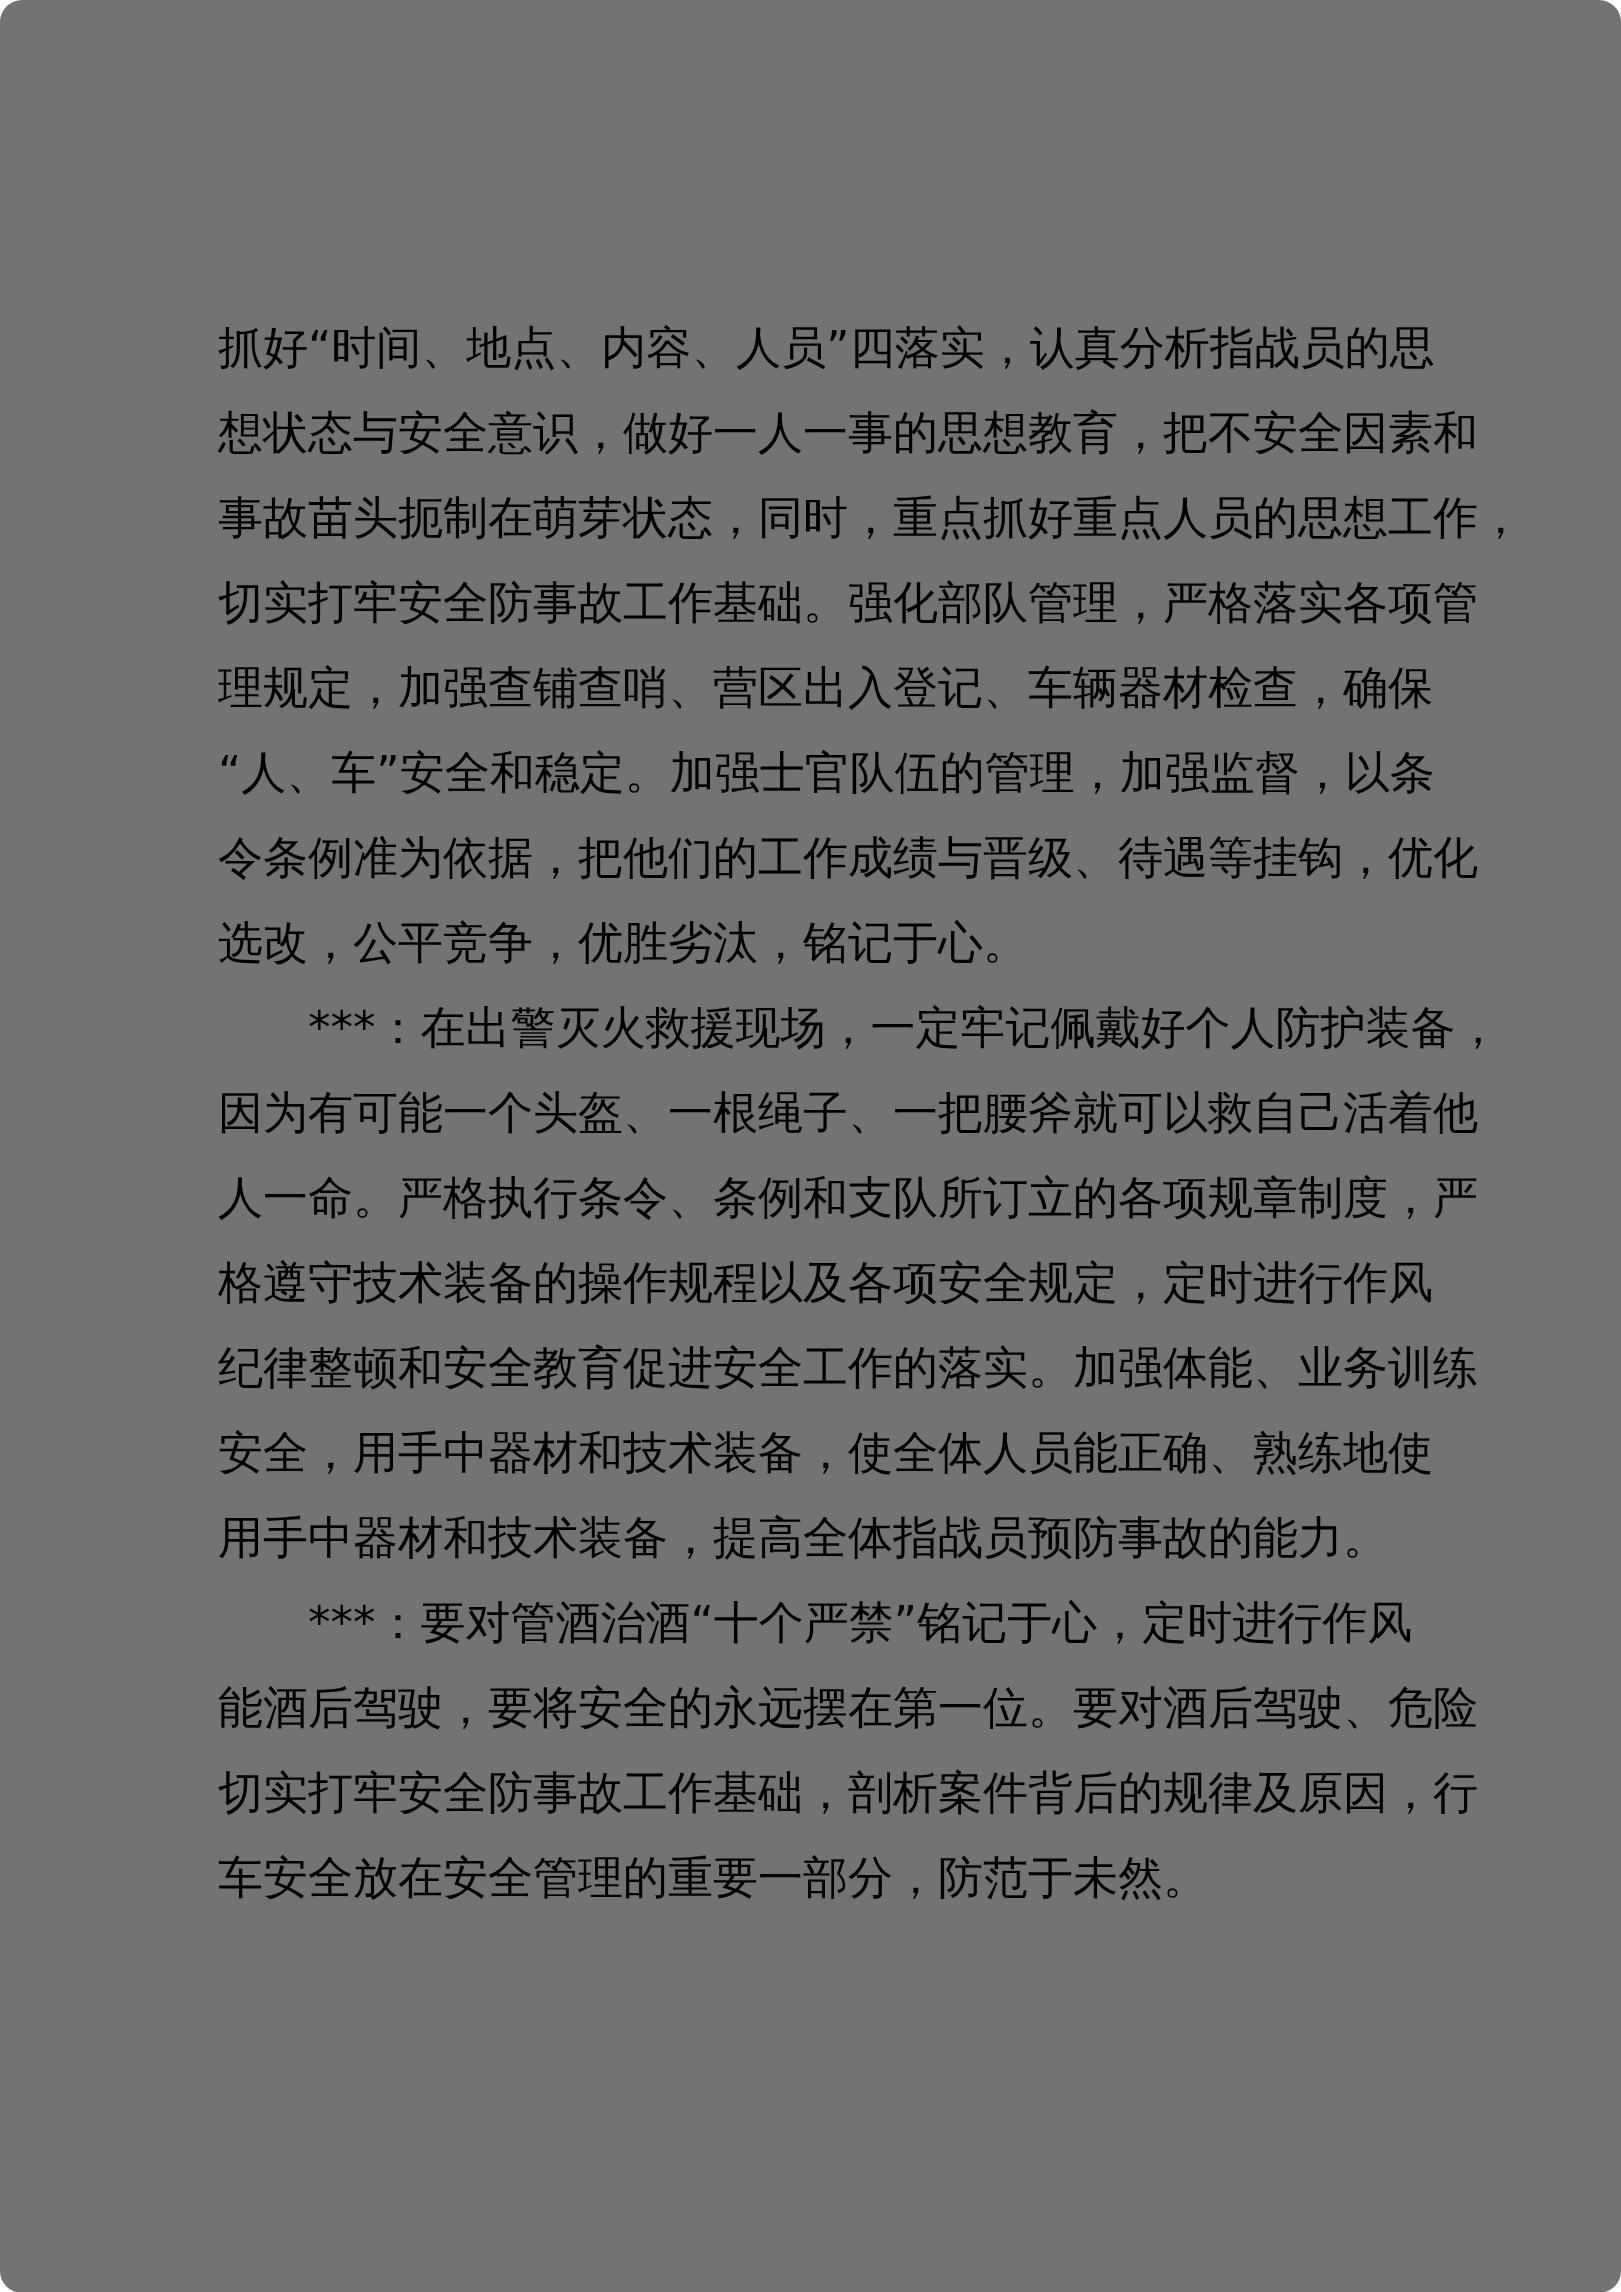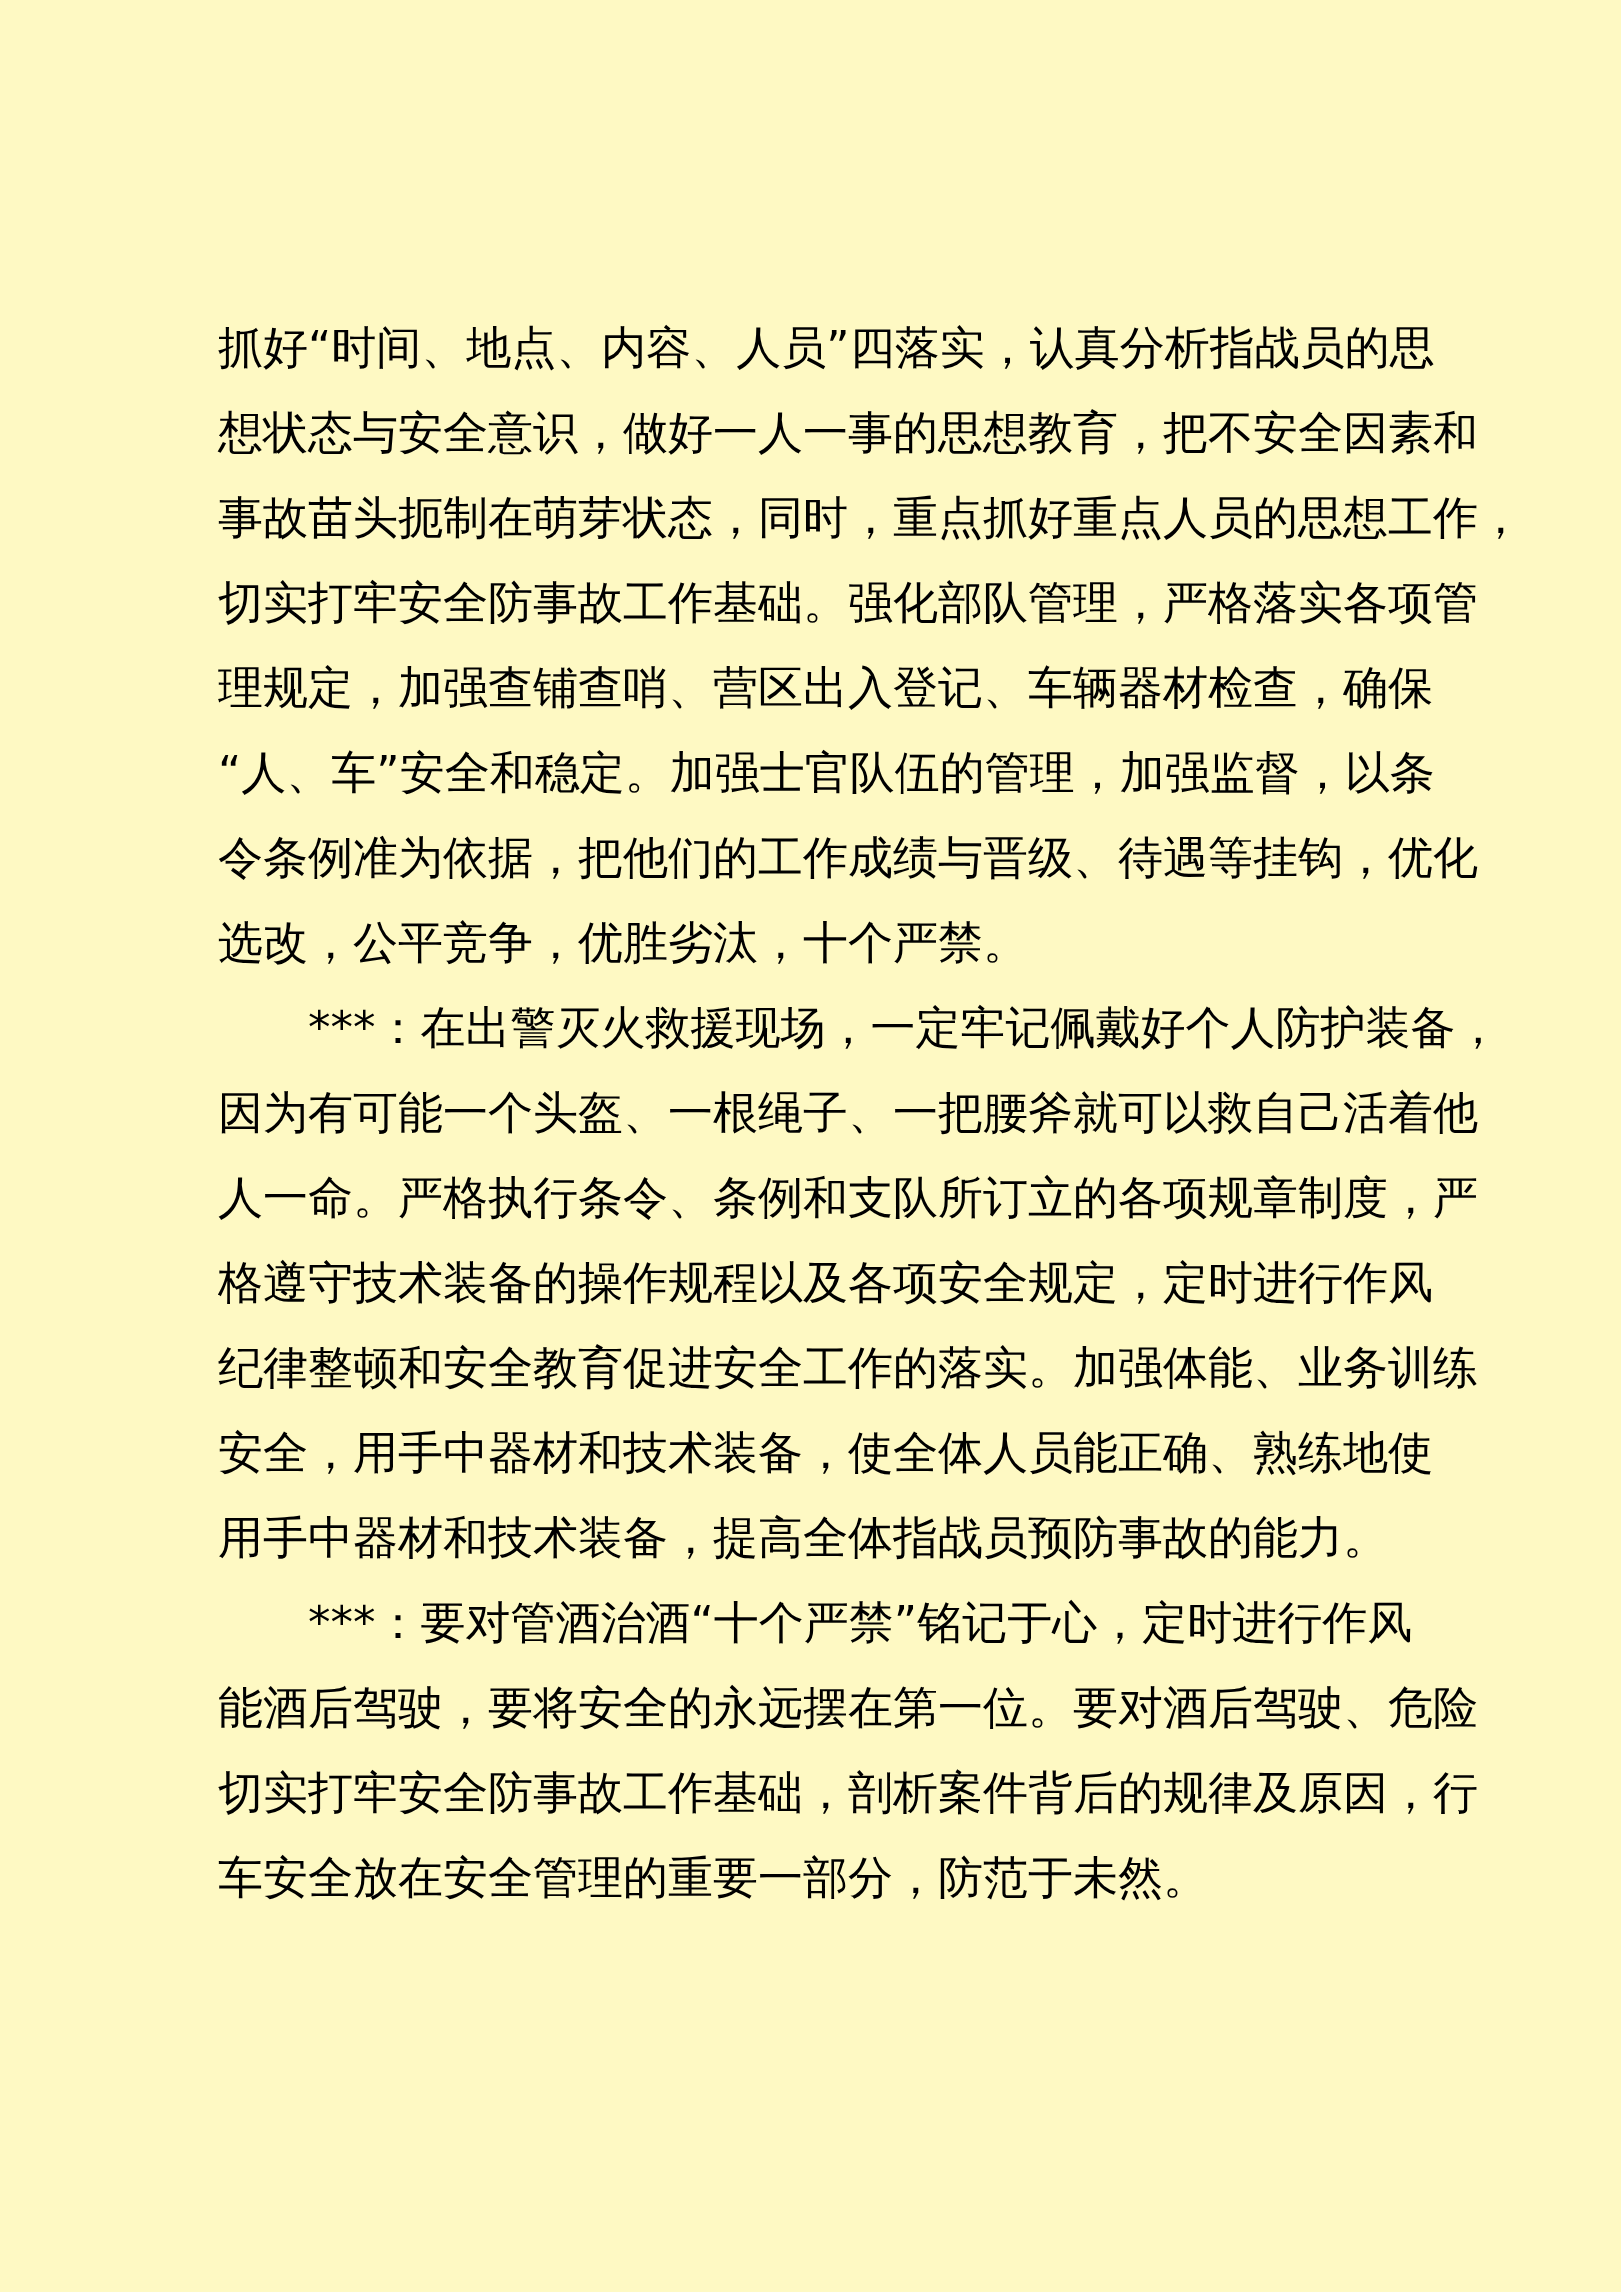--- a/index.html
+++ b/index.html
@@ -12,21 +12,22 @@
       height: 2293px;
       position: relative;
       overflow: hidden;
     }
     .page {
       position: absolute;
       left: 0;
       top: 0;
       width: 1621px;
       height: 2293px;
-      background: #fef9c3;
+      background: #737373;
+      border-radius: 22px;
     }
     .text-block {
       position: absolute;
       left: 218px;
       top: 312px;
       width: 1191px;
       font-family: "DejaVu Sans", "Liberation Sans", sans-serif;
       font-size: 45px;
       color: #000000;
     }
@@ -47,21 +48,21 @@
   <div class="text-block">
 
     <div>
       <div class="line">抓好“时间、地点、内容、人员”四落实，认真分析指战员的思</div>
       <div class="line">想状态与安全意识，做好一人一事的思想教育，把不安全因素和</div>
       <div class="line">事故苗头扼制在萌芽状态，同时，重点抓好重点人员的思想工作，</div>
       <div class="line">切实打牢安全防事故工作基础。强化部队管理，严格落实各项管</div>
       <div class="line">理规定，加强查铺查哨、营区出入登记、车辆器材检查，确保</div>
       <div class="line">“人、车”安全和稳定。加强士官队伍的管理，加强监督，以条</div>
       <div class="line">令条例准为依据，把他们的工作成绩与晋级、待遇等挂钩，优化</div>
-      <div class="line">选改，公平竞争，优胜劣汰，十个严禁。</div>
+      <div class="line">选改，公平竞争，优胜劣汰，铭记于心。</div>
     </div>
 
     <div>
       <div class="line indent">***：在出警灭火救援现场，一定牢记佩戴好个人防护装备，</div>
       <div class="line">因为有可能一个头盔、一根绳子、一把腰斧就可以救自己活着他</div>
       <div class="line">人一命。严格执行条令、条例和支队所订立的各项规章制度，严</div>
       <div class="line">格遵守技术装备的操作规程以及各项安全规定，定时进行作风</div>
       <div class="line">纪律整顿和安全教育促进安全工作的落实。加强体能、业务训练</div>
       <div class="line">安全，用手中器材和技术装备，使全体人员能正确、熟练地使</div>
       <div class="line">用手中器材和技术装备，提高全体指战员预防事故的能力。</div>

